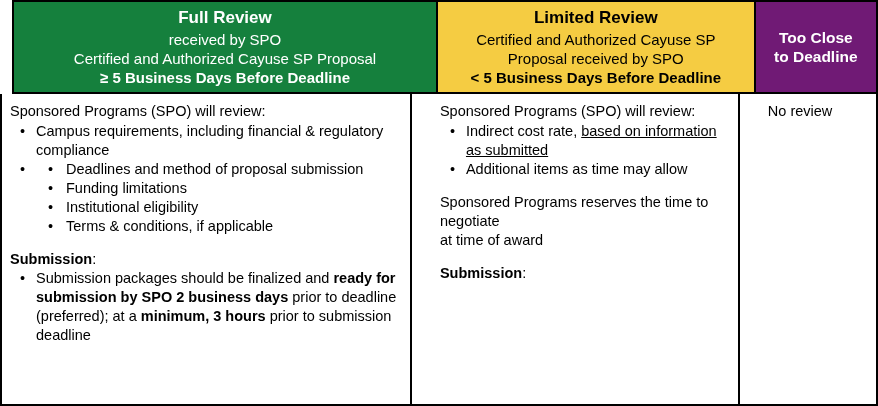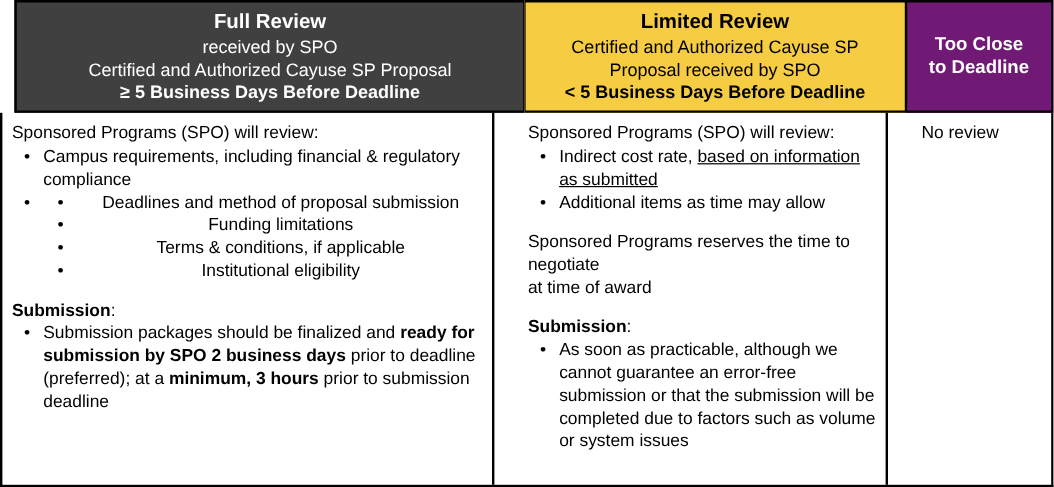--- a/index.html
+++ b/index.html
@@ -41,21 +41,21 @@
   .hdr {
     box-sizing: border-box;
     display: flex;
     flex-direction: column;
     align-items: center;
     justify-content: center;
     text-align: center;
     color: #ffffff;
     padding: 3px 6px;
   }
-  .hdr-green { background: #404040; border: 2px solid #000; border-right: 1px solid #000; margin-left: 12px;}
+  .hdr-green { background: #15803d; border: 2px solid #000; border-right: 1px solid #000; margin-left: 12px;}
   .hdr-yellow { background: #f5cc42; color: #000000; border: 2px solid #000; border-left: 1px solid #000; border-right: 1px solid #000;}
   .hdr-red { background: #701a75; border: 2px solid #000; border-left: 1px solid #000;}
 
   .hdr-title {
     font-weight: bold;
     font-size: 17px;
     line-height: 21px;
     margin-bottom: 2px;
   }
   .hdr-line {
@@ -103,21 +103,20 @@
     top: 0;
   }
   ul.lvl2 {
     margin: 0;
     padding: 0;
   }
   ul.lvl2 > li {
     position: relative;
     padding-left: 30px;
     margin: 0;
-    text-align: center;
   }
   ul.lvl2 > li::before {
     content: "\2022";
     position: absolute;
     left: 12px;
     top: 0;
   }
   .spacer { height: 14px; }
   .bold { font-weight: bold; }
   .underline { text-decoration: underline; }
@@ -155,22 +154,22 @@
   <div class="body-row">
 
     <div class="cell cell-full">
       <p class="lead">Sponsored Programs (SPO) will review:</p>
       <ul class="lvl1">
         <li>Campus requirements, including financial &amp; regulatory compliance</li>
         <li>
           <ul class="lvl2">
             <li>Deadlines and method of proposal submission</li>
             <li>Funding limitations</li>
+            <li>Institutional eligibility</li>
             <li>Terms &amp; conditions, if applicable</li>
-            <li>Institutional eligibility</li>
           </ul>
         </li>
       </ul>
       <div class="spacer"></div>
       <p class="sub-head"><span class="bold">Submission</span><span>:</span></p>
       <ul class="lvl1">
         <li><span>Submission packages should be finalized and </span><span class="bold">ready for submission by SPO 2 business days</span><span> prior to deadline (preferred); at a </span><span class="bold">minimum, 3 hours</span><span> prior to submission deadline</span></li>
       </ul>
     </div>
 
@@ -178,23 +177,20 @@
       <p class="lead">Sponsored Programs (SPO) will review:</p>
       <ul class="lvl1">
         <li><span>Indirect cost rate, </span><span class="underline">based on information as submitted</span></li>
         <li>Additional items as time may allow</li>
       </ul>
       <div class="spacer"></div>
       <p class="blk">Sponsored Programs reserves the time to negotiate</p>
       <p class="blk">at time of award</p>
       <div class="spacer"></div>
       <p class="sub-head"><span class="bold">Submission</span><span>:</span></p>
-      <ul class="lvl1">
-        <li>As soon as practicable, although we cannot guarantee an error-free submission or that the submission will be completed due to factors such as volume or system issues</li>
-      </ul>
     </div>
 
     <div class="cell cell-close">
       <p class="lead">No review</p>
     </div>
 
   </div>
 
 </div>
 

